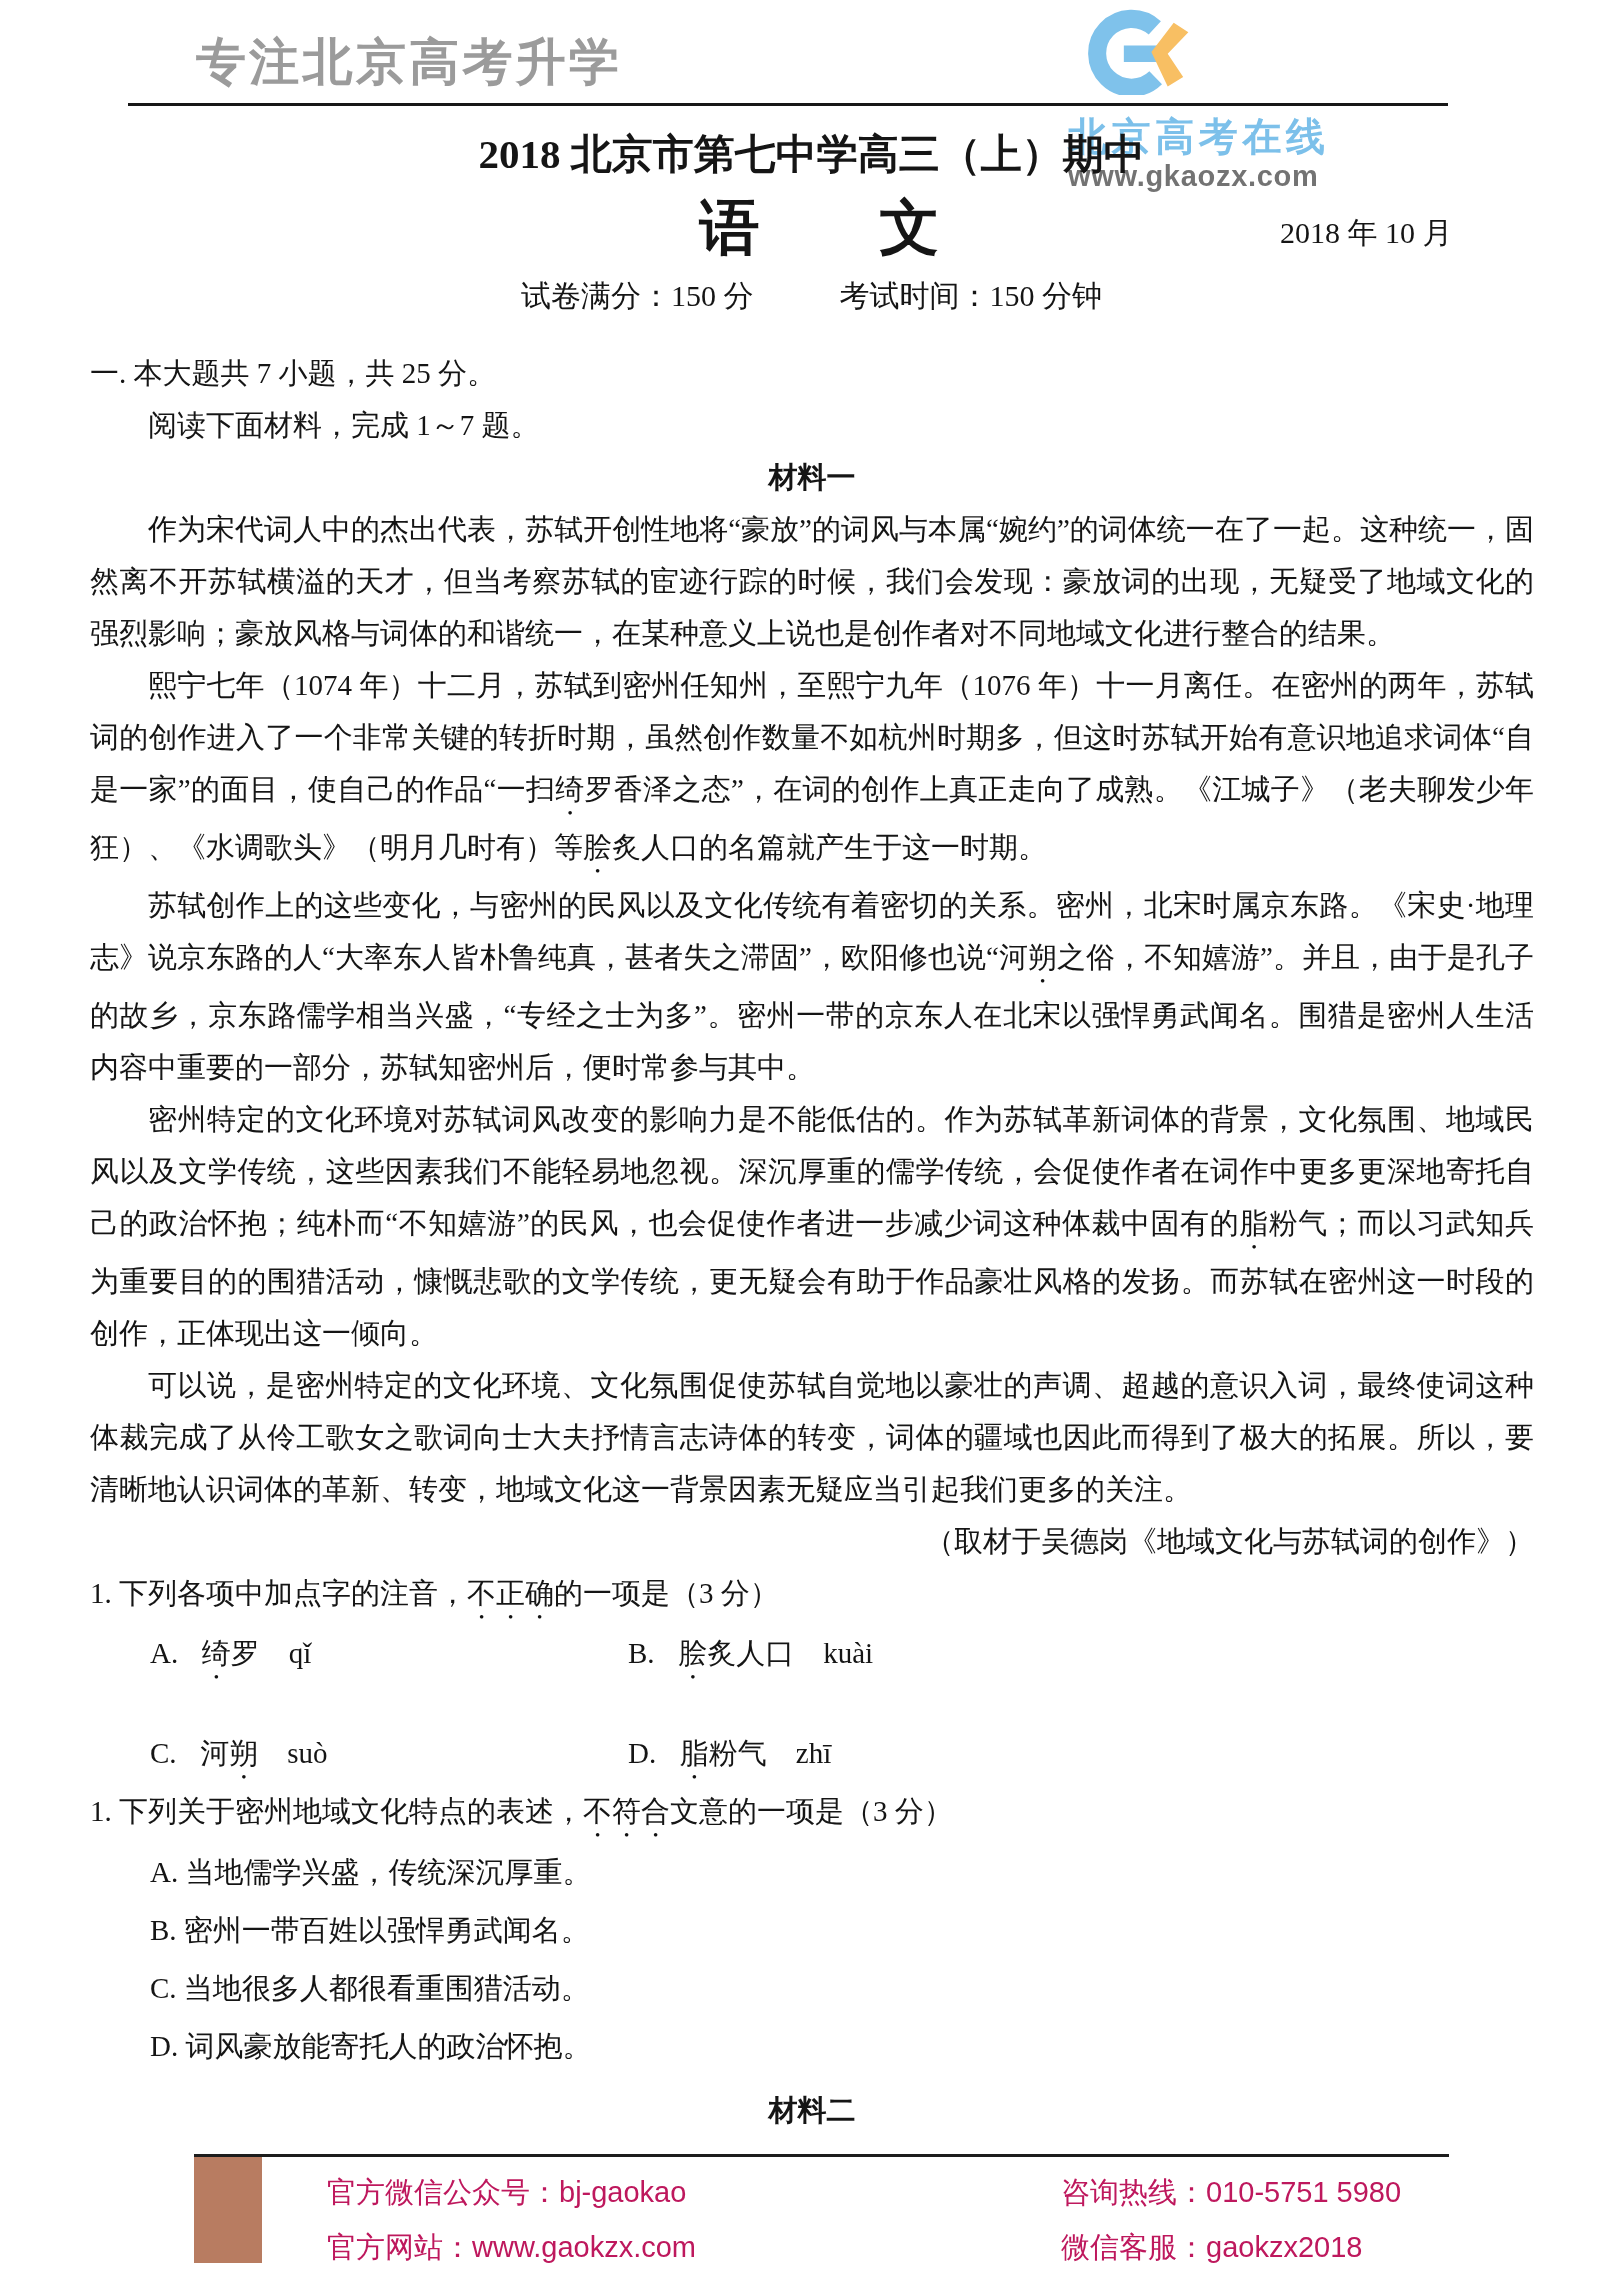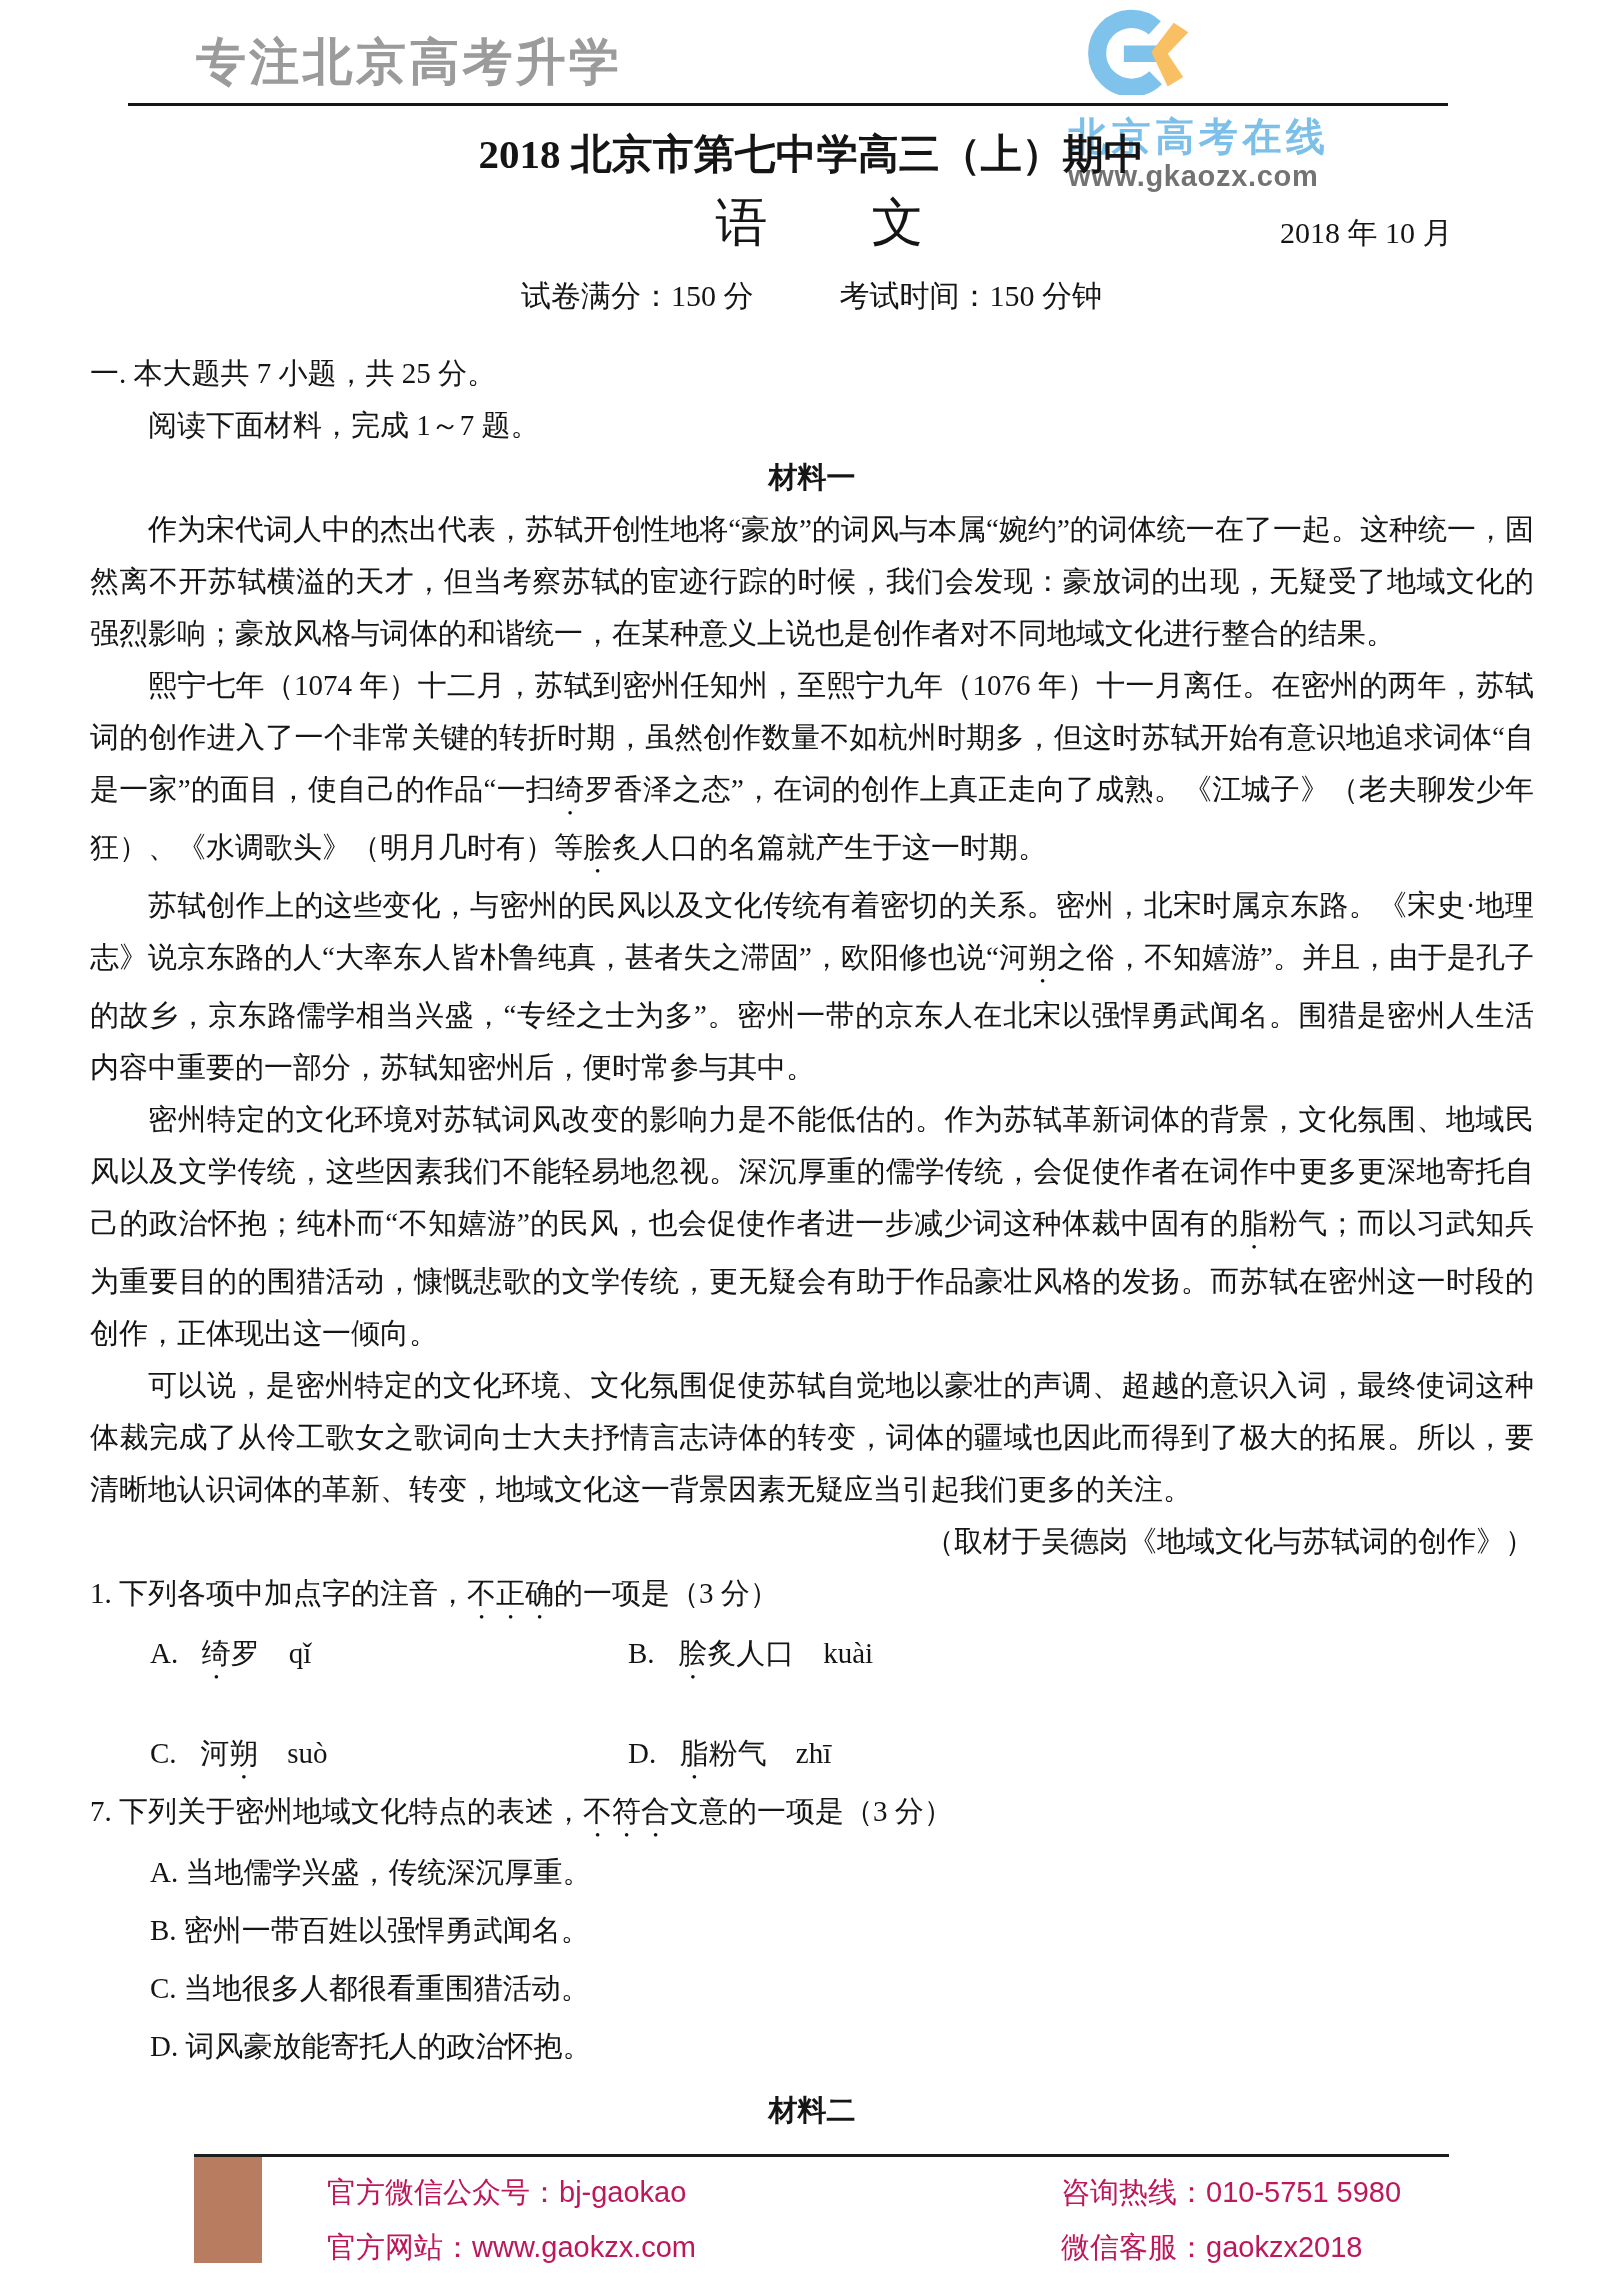--- a/index.html
+++ b/index.html
@@ -26,21 +26,21 @@
   }
   .logo-url {
     font-family:"Liberation Sans", sans-serif; font-weight:700;
     font-size:29px; color:#737373; letter-spacing:0.7px; line-height:34px; white-space:nowrap;
   }
 
   
   .doc-title { position:absolute; left:0; top:127px; width:100%; text-align:center;
     font-weight:700; font-size:41px; white-space:nowrap; }
   .subject   { position:absolute; left:0; top:188px; width:100%; text-align:center;
-    font-weight:400; font-size:52px; white-space:nowrap;padding-left:16px; }
+    font-weight:700; font-size:60px; white-space:nowrap;padding-left:16px; }
   .paper-date { position:absolute; left:1280px; top:213px; font-size:30px; white-space:nowrap; }
   .meta-row  { position:absolute; left:0; top:276px; width:100%;
     display:flex; justify-content:center; gap:86px; font-size:30px; white-space:nowrap; }
 
   
   .body {
     position:absolute; left:90px; top:347px; width:1444px;
     font-size:29px; line-height:52px; text-align:justify;
   }
   .ind { text-indent:2em; }
@@ -117,21 +117,21 @@
 
     <p><span>1. 下列各项中加点字的注音，</span><span class="dot">不正确</span><span>的一项是（3 分）</span></p>
 
     <div class="q1-grid">
       <div><span class="opt-label">A.</span><span></span><span class="dot">绮</span><span>罗</span><span class="pinyin">qǐ</span></div>
       <div><span class="opt-label">B.</span><span></span><span class="dot">脍</span><span>炙人口</span><span class="pinyin">kuài</span></div>
       <div><span class="opt-label">C.</span><span>河</span><span class="dot">朔</span><span></span><span class="pinyin">suò</span></div>
       <div><span class="opt-label">D.</span><span></span><span class="dot">脂</span><span>粉气</span><span class="pinyin">zhī</span></div>
     </div>
 
-    <p><span>7. 下列关于密州地域文化特点的表述，</span><span class="dot">不符合</span><span>文意的一项是（3 分）</span></p>
+    <p><span>1. 下列关于密州地域文化特点的表述，</span><span class="dot">不符合</span><span>文意的一项是（3 分）</span></p>
 
     <p class="q2-opt">A. 当地儒学兴盛，传统深沉厚重。</p>
     <p class="q2-opt">B. 密州一带百姓以强悍勇武闻名。</p>
     <p class="q2-opt">C. 当地很多人都很看重围猎活动。</p>
     <p class="q2-opt">D. 词风豪放能寄托人的政治怀抱。</p>
 
     <p class="center-b material2">材料二</p>
   </div>
 
   <div class="footer-rule"></div>

